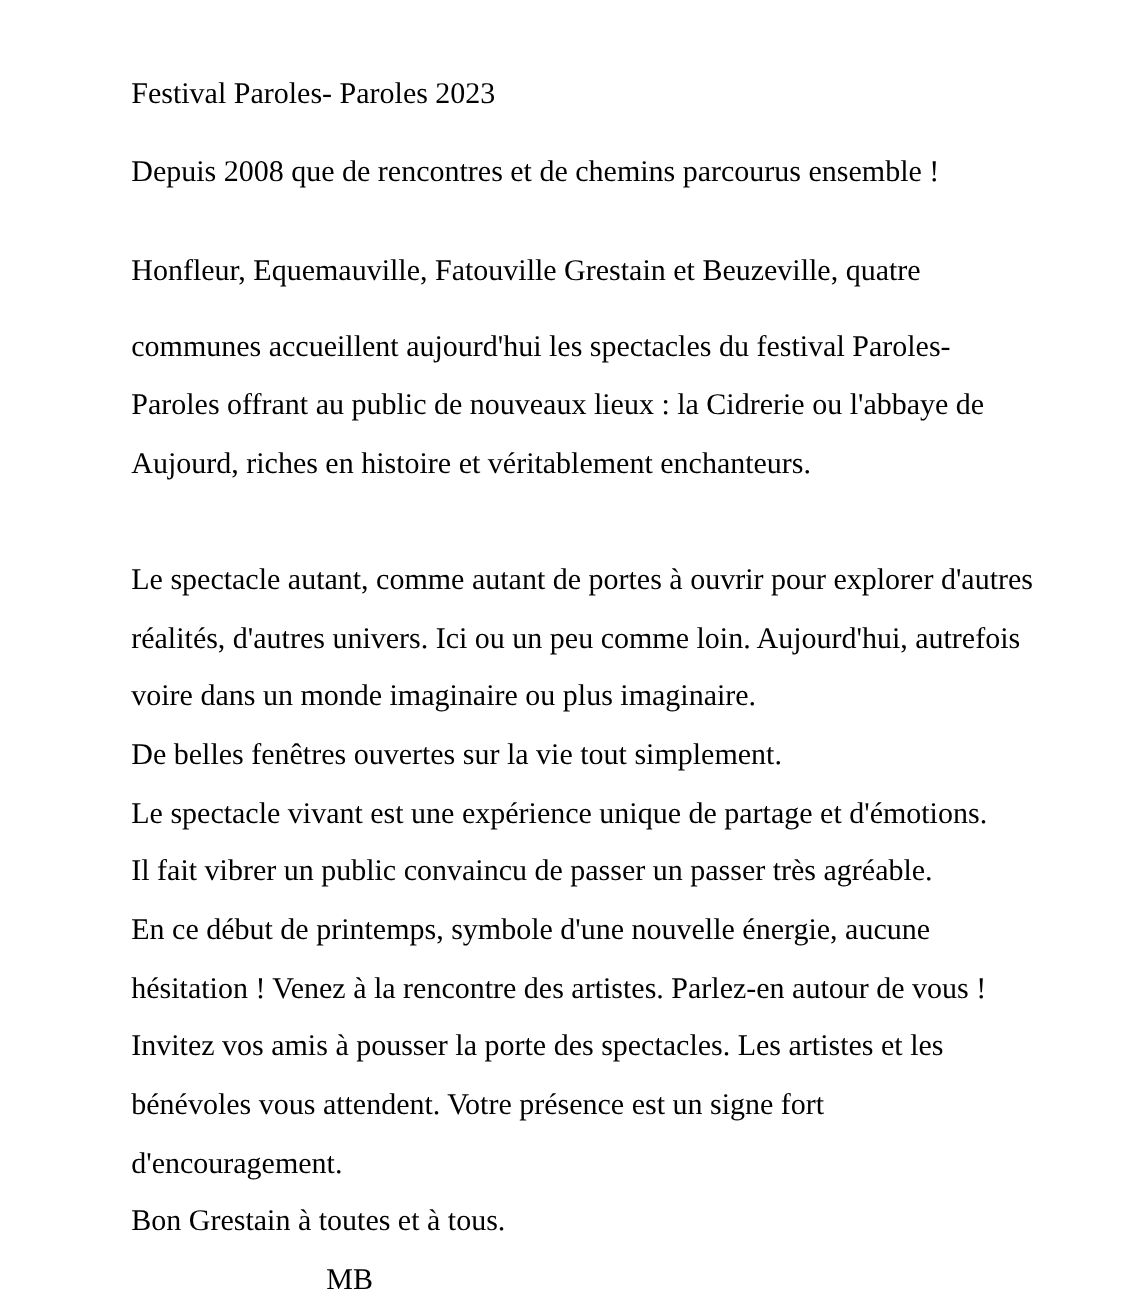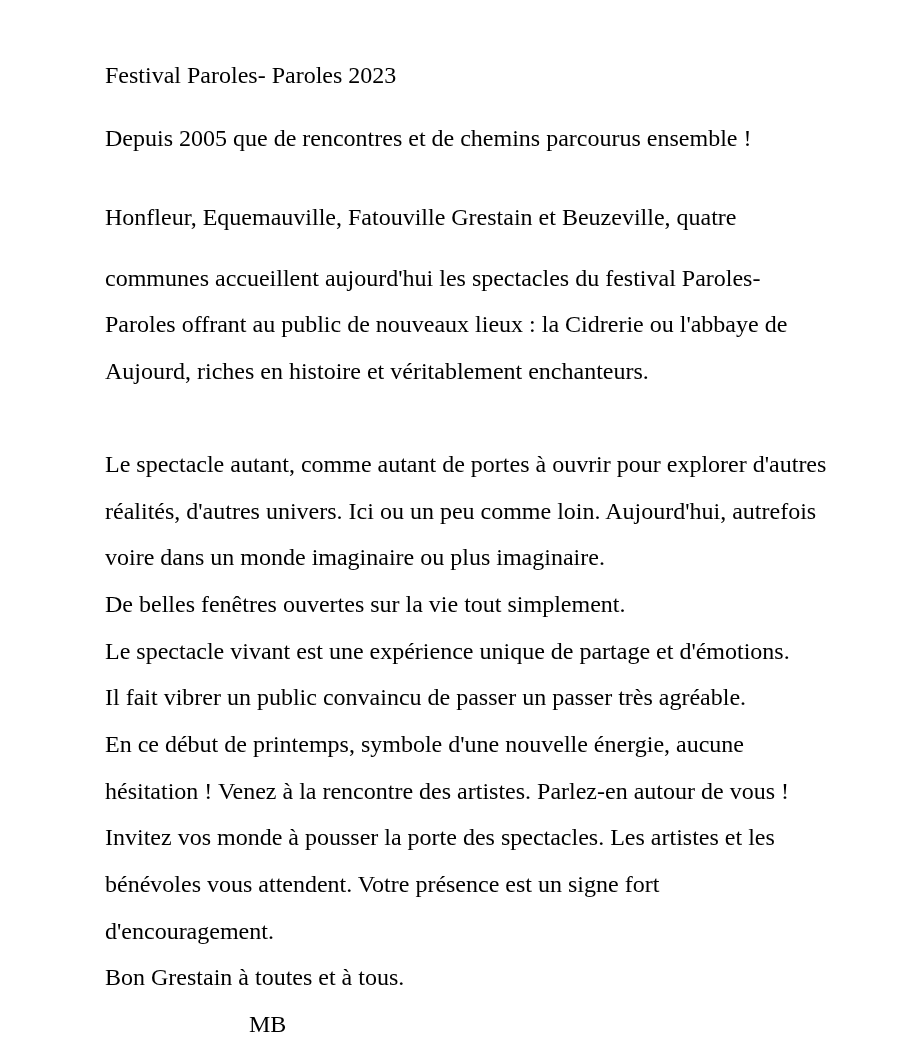--- a/index.html
+++ b/index.html
@@ -28,38 +28,38 @@
       white-space: nowrap;
       line-height: 28px;
       margin-left: 46px;
     }
   </style>
 </head>
 <body>
 
 <div class="doc">
   <div class="line" style="top:61px">Festival Paroles- Paroles 2023</div>
-  <div class="line" style="top:124px">Depuis 2005 que de rencontres et de chemins parcourus ensemble !</div>
+  <div class="line" style="top:124px">Depuis 2008 que de rencontres et de chemins parcourus ensemble !</div>
 
   <div>
     <div class="line" style="top:203px">Honfleur, Equemauville, Fatouville Grestain et Beuzeville, quatre</div>
     <div class="line" style="top:264px">communes accueillent aujourd'hui les spectacles du festival Paroles-</div>
     <div class="line" style="top:310px">Paroles offrant au public de nouveaux lieux : la Cidrerie ou l'abbaye de</div>
     <div class="line" style="top:357px">Aujourd, riches en histoire et véritablement enchanteurs.</div>
   </div>
 
   <div>
     <div class="line" style="top:450px">Le spectacle autant, comme autant de portes à ouvrir pour explorer d'autres</div>
     <div class="line" style="top:497px">réalités, d'autres univers. Ici ou un peu comme loin. Aujourd'hui, autrefois</div>
     <div class="line" style="top:543px">voire dans un monde imaginaire ou plus imaginaire.</div>
     <div class="line" style="top:590px">De belles fenêtres ouvertes sur la vie tout simplement.</div>
     <div class="line" style="top:637px">Le spectacle vivant est une expérience unique de partage et d'émotions.</div>
     <div class="line" style="top:683px">Il fait vibrer un public convaincu de passer un passer très agréable.</div>
     <div class="line" style="top:730px">En ce début de printemps, symbole d'une nouvelle énergie, aucune</div>
     <div class="line" style="top:777px">hésitation ! Venez à la rencontre des artistes. Parlez-en autour de vous !</div>
-    <div class="line" style="top:823px">Invitez vos monde à pousser la porte des spectacles. Les artistes et les</div>
+    <div class="line" style="top:823px">Invitez vos amis à pousser la porte des spectacles. Les artistes et les</div>
     <div class="line" style="top:870px">bénévoles vous attendent. Votre présence est un signe fort</div>
     <div class="line" style="top:917px">d'encouragement.</div>
     <div class="line" style="top:963px">Bon Grestain à toutes et à tous.</div>
   </div>
 
-  <div class="line" style="top:1010px; left:144px">MB</div>
+  <div class="line" style="top:1010px; left:156px">MB</div>
 </div>
 
 </body></html>

